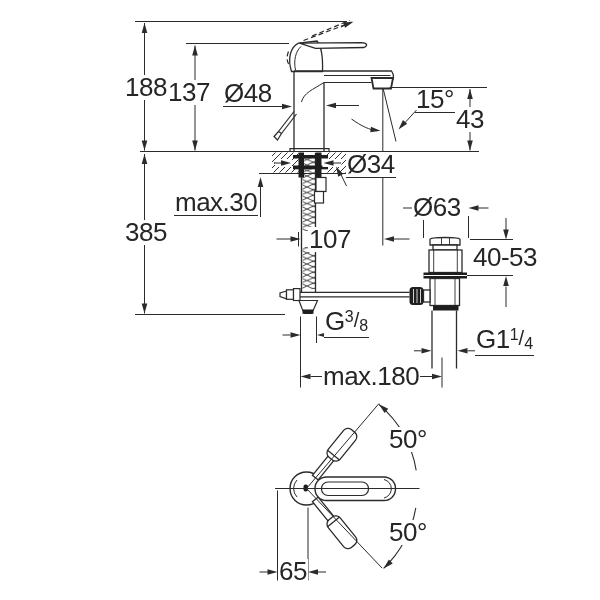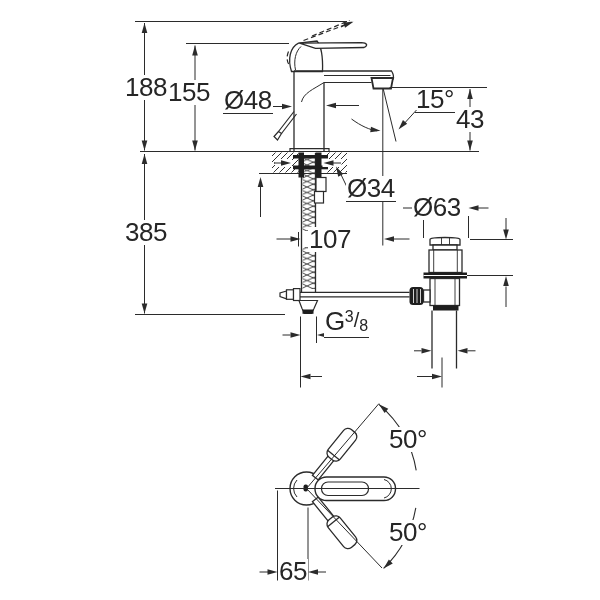--- a/index.html
+++ b/index.html
@@ -199,31 +199,37 @@
     <use href="#ah" transform="translate(366.5,129.5) rotate(131)"></use>
     <use href="#ah" transform="translate(348.5,130.8) rotate(8)"></use>
     <use href="#ah" transform="translate(346.9,404.3) rotate(-139)"></use>
     <use href="#ah" transform="translate(351.6,568.4) rotate(136)"></use>
     <use href="#ah" transform="translate(245.5,572)"></use>
     <use href="#ah" transform="translate(276,572) rotate(180)"></use>
   </g>
 </svg>
 
 <div class="dim" style="left:92px;top:75px">188</div>
-<div class="dim" style="left:135px;top:80px">155</div>
-<div class="dim u" style="left:191px;top:88px">Ø48</div>
+<div class="dim" style="left:135px;top:80px">137</div>
+<div class="dim u" style="left:191px;top:81px">Ø48</div>
 <div class="dim u nobg" style="left:383px;top:87px">15°</div>
 <div class="dim" style="left:423px;top:107px">43</div>
+<div class="dim u" style="left:142px;top:190px">max.30</div>
 <div class="dim" style="left:92px;top:220px">385</div>
-<div class="dim u" style="left:314px;top:176px">Ø34</div>
+<div class="dim u" style="left:314px;top:152px">Ø34</div>
 <div class="dim" style="left:276px;top:227px">107</div>
 <div class="dim" style="left:380px;top:195px">Ø63</div>
+<div class="dim" style="left:440px;top:245px">40-53</div>
 
 <div class="dim u" style="left:292px;top:309px">
   <span>G</span><span class="sup">3</span><span class="fsl">/</span><span class="ssub">8</span>
 </div>
 
-
+<div class="dim u" style="left:443px;top:327px">
+  <span>G1</span><span class="sup">1</span><span class="fsl">/</span><span class="ssub">4</span>
+</div>
+
+<div class="dim" style="left:290px;top:364px">max.180</div>
 <div class="dim" style="left:356px;top:427px">50°</div>
 <div class="dim" style="left:356px;top:520px">50°</div>
 <div class="dim" style="left:246px;top:559px">65</div>
 
 </div>
 
 </body></html>

